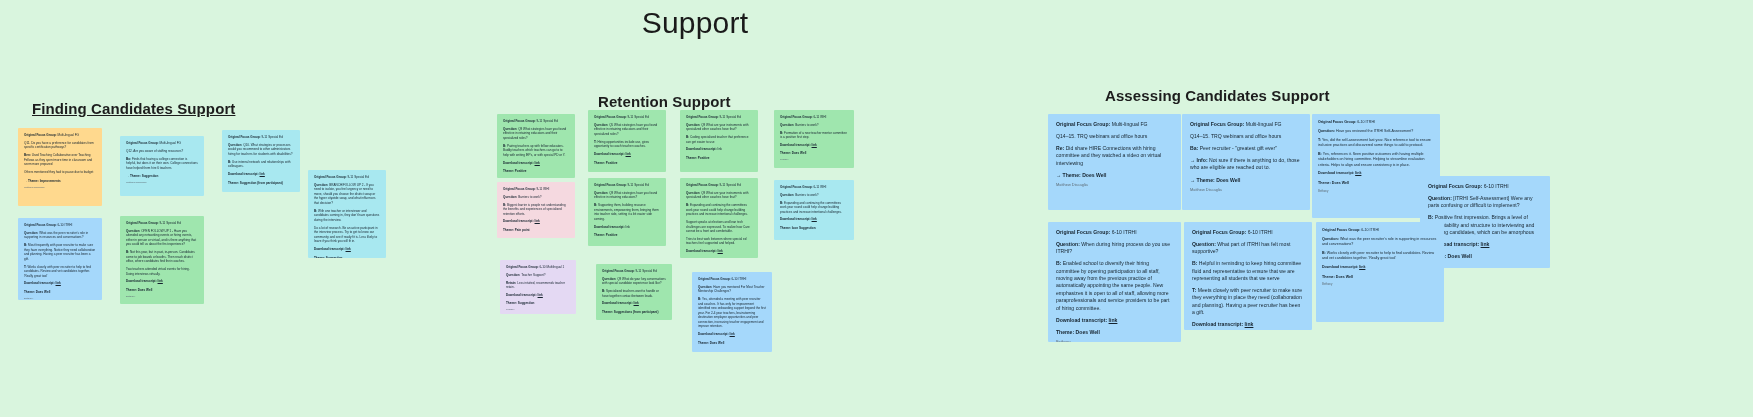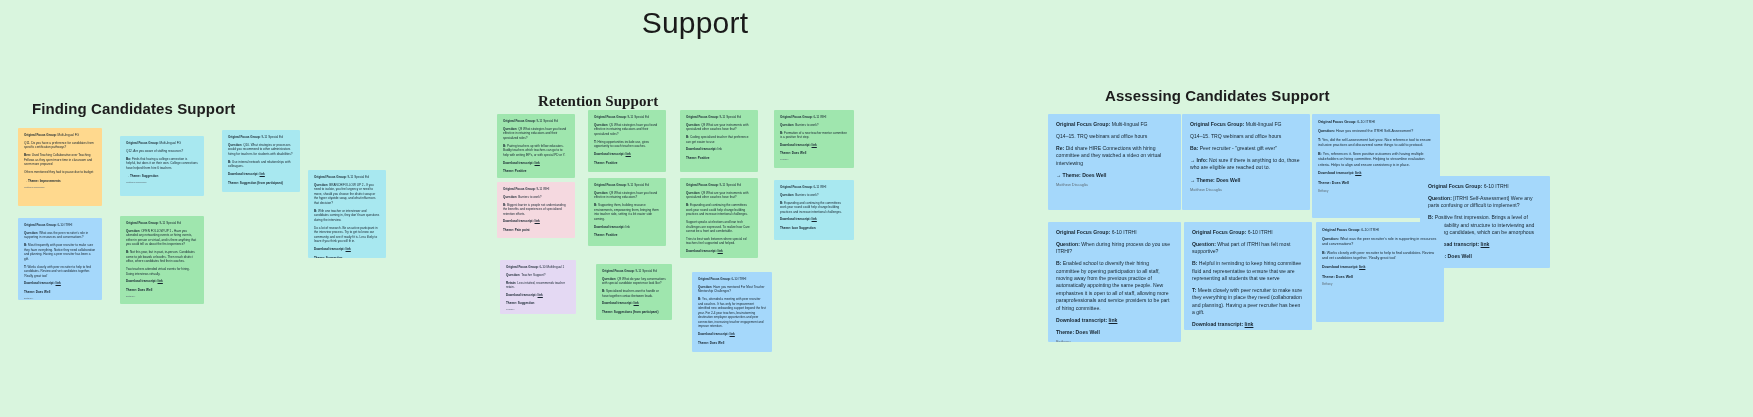--- a/index.html
+++ b/index.html
@@ -52,22 +52,22 @@
   .note.md p { margin: 0 0 3.4px 0; }
   .note.md .author { font-size: 2.8px; }
 </style>
 </head>
 <body>
 
 <div id="board">
 
   <div class="board-title">Support</div>
 
-  <div class="section-title" style="left:32px; top:100px;">Finding Candidates Support</div>
-  <div class="section-title" style="left:538px; top:93px;font-family:Liberation Serif, serif;">Retention Support</div>
+  <div class="section-title" style="left:32px; top:100px;text-decoration:underline;">Finding Candidates Support</div>
+  <div class="section-title" style="left:598px; top:93px;">Retention Support</div>
   <div class="section-title" style="left:1105px; top:87px;text-align:center;">Assessing Candidates Support</div>
 
   <div id="notes-layer">
       <div class="note yellow" style="left: 18px; top: 128px; width: 84px; height: 78px;">
         <p><span class="lbl">Original Focus Group: </span>Multi-lingual FG</p>
         <p>Q11. Do you have a preference for candidates from specific certification pathways?</p>
         <p><span class="lbl">Ben: </span>Used Teaching Collaborative over Teaching Fellows as they spent more time in classroom and seem more prepared</p>
         <p>Others mentioned they had to pause due to budget</p>
         <span class="theme">→ Theme: Improvements</span>
         <span class="author">Matthew Discaglia</span>

